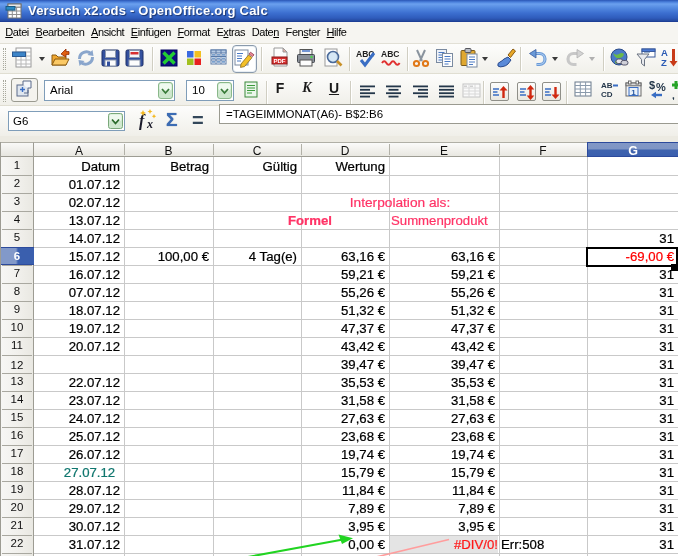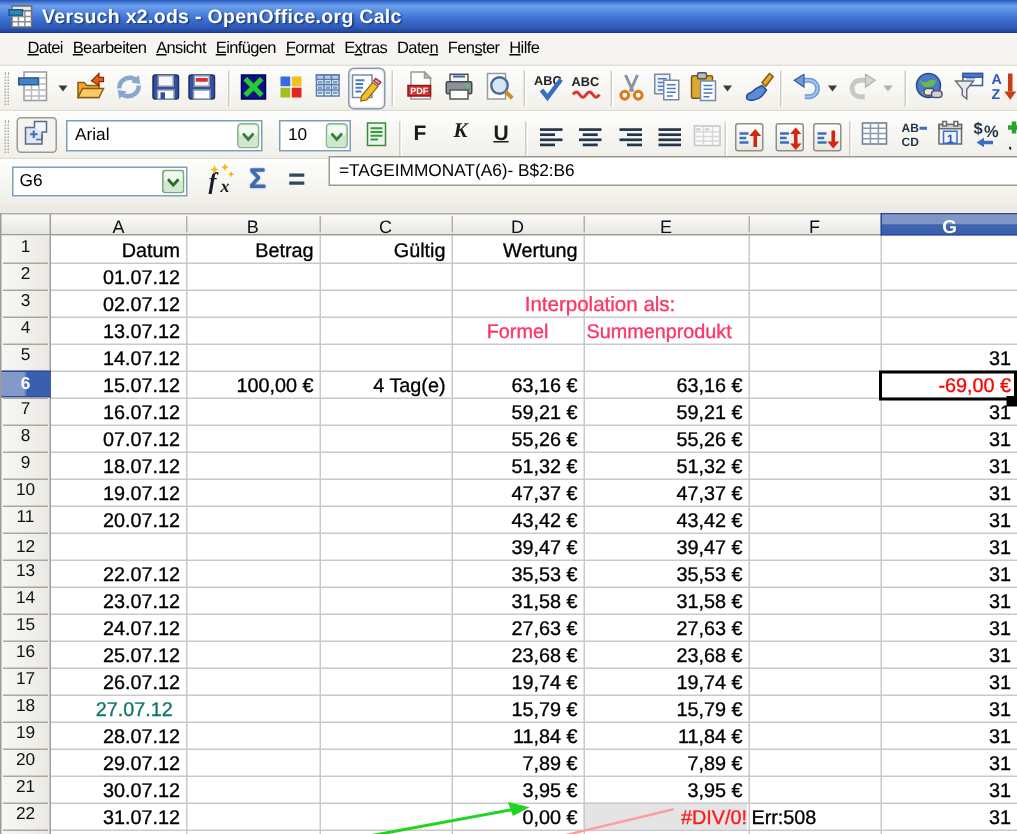--- a/index.html
+++ b/index.html
@@ -1,20 +1,20 @@
 <!DOCTYPE html>
 <html><head><meta charset="utf-8"><style>
 * { margin:0; padding:0; box-sizing:border-box; }
 html,body { width:678px; height:556px; overflow:hidden; font-family:"Liberation Sans",sans-serif; background:#fff; }
 #win { position:relative; width:678px; height:556px; }
 #title { position:absolute; left:0; top:0; width:100%; height:22px;
   background:linear-gradient(180deg,#2a55b5 0px,#4a80dc 2px,#6ba0ee 4px,#5389e0 8px,#3c6fd0 13px,#2f5cbc 18px,#24489e 21px,#16348e 22px); }
 #title .t { position:absolute; left:28px; top:2.5px; color:#fff; font-weight:bold; font-size:13px; letter-spacing:0.2px;
   text-shadow:1px 1px 1px rgba(0,0,20,0.5); }
-#menub { position:absolute; left:0; top:22px; width:100%; height:22px; background:#f6f5f1; border-bottom:1px solid #e2e0d6; padding-left:15px; }
+#menub { position:absolute; left:0; top:22px; width:100%; height:22px; background:#f6f5f1; border-bottom:1px solid #e2e0d6; padding-left:2px; }
 .mi { display:inline-block; padding:4px 3.3px 0 3.3px; font-size:11px; letter-spacing:-0.42px; color:#000; height:22px; }
 .mi u { text-decoration:underline; }
 #tb1 { position:absolute; left:0; top:44px; width:100%; height:30px; background:linear-gradient(180deg,#fdfdfc,#f1f0ea); border-bottom:1px solid #e0ded2; }
 #tb2 { position:absolute; left:0; top:74px; width:100%; height:32px; background:linear-gradient(180deg,#fdfdfc,#f0efe9); border-bottom:1px solid #e0ded2; }
 #fbar { position:absolute; left:0; top:106px; width:100%; height:30px; background:linear-gradient(180deg,#fdfdfc,#f0efe9); }
 #gap { position:absolute; left:0; top:136px; width:100%; height:6px; background:#eceae2; }
 .grip { position:absolute; width:3px; border-left:1px dotted #a8a89c; border-right:1px dotted #a8a89c; }
 .tsep { position:absolute; width:1px; height:24px; background:#d0cec2; box-shadow:1px 0 0 #fff; }
 .dda { position:absolute; width:0; height:0; border-left:3.5px solid transparent; border-right:3.5px solid transparent; border-top:4px solid #3a3a3a; }
 .dda.dis { border-top-color:#b0b0b0; }
@@ -448,21 +448,21 @@
 <div class="cv" style="left:35px;top:373.0px;width:85px;height:18.0px;text-align:right;color:#000;">22.07.12</div>
 <div class="cv" style="left:35px;top:391.0px;width:85px;height:18.0px;text-align:right;color:#000;">23.07.12</div>
 <div class="cv" style="left:35px;top:409.0px;width:85px;height:18.0px;text-align:right;color:#000;">24.07.12</div>
 <div class="cv" style="left:35px;top:427.0px;width:85px;height:18.0px;text-align:right;color:#000;">25.07.12</div>
 <div class="cv" style="left:35px;top:445.0px;width:85px;height:18.0px;text-align:right;color:#000;">26.07.12</div>
 <div class="cv" style="left:35px;top:463.0px;width:85px;height:18.0px;text-align:center;color:#0f766e;padding-left:24px;">27.07.12</div>
 <div class="cv" style="left:35px;top:481.0px;width:85px;height:18.0px;text-align:right;color:#000;">28.07.12</div>
 <div class="cv" style="left:35px;top:499.0px;width:85px;height:18.0px;text-align:right;color:#000;">29.07.12</div>
 <div class="cv" style="left:35px;top:517.0px;width:85px;height:18.0px;text-align:right;color:#000;padding-left:12px;">30.07.12</div>
 <div class="cv" style="left:35px;top:535.0px;width:85px;height:18.0px;text-align:right;color:#000;">31.07.12</div>
-<div class="cv" style="left:302px;top:211.0px;width:86px;height:18.0px;text-align:center;color:#ff3366;">Formel</div>
+<div class="cv" style="left:288px;top:211.0px;width:86px;height:18.0px;text-align:left;color:#ff3366;font-weight:bold;">Formel</div>
 <div class="cv" style="left:390px;top:211.0px;width:105px;height:18.0px;text-align:left;padding-left:1px;width:auto;color:#ff3366;">Summenprodukt</div>
 <div class="cv" style="left:588px;top:229.0px;width:86px;height:18.0px;text-align:right;color:#000;">31</div>
 <div class="cv" style="left:125px;top:247.0px;width:84px;height:18.0px;text-align:right;color:#000;">100,00 €</div>
 <div class="cv" style="left:214px;top:247.0px;width:83px;height:18.0px;text-align:right;color:#000;">4 Tag(e)</div>
 <div class="cv" style="left:302px;top:247.0px;width:83px;height:18.0px;text-align:right;color:#000;">63,16 €</div>
 <div class="cv" style="left:390px;top:247.0px;width:105px;height:18.0px;text-align:right;color:#000;">63,16 €</div>
 <div class="cv" style="left:588px;top:247.0px;width:86px;height:18.0px;text-align:right;color:#ff0000;">-69,00 €</div>
 <div class="cv" style="left:302px;top:265.0px;width:83px;height:18.0px;text-align:right;color:#000;">59,21 €</div>
 <div class="cv" style="left:390px;top:265.0px;width:105px;height:18.0px;text-align:right;color:#000;">59,21 €</div>
 <div class="cv" style="left:588px;top:265.0px;width:86px;height:18.0px;text-align:right;color:#000;">31</div>

